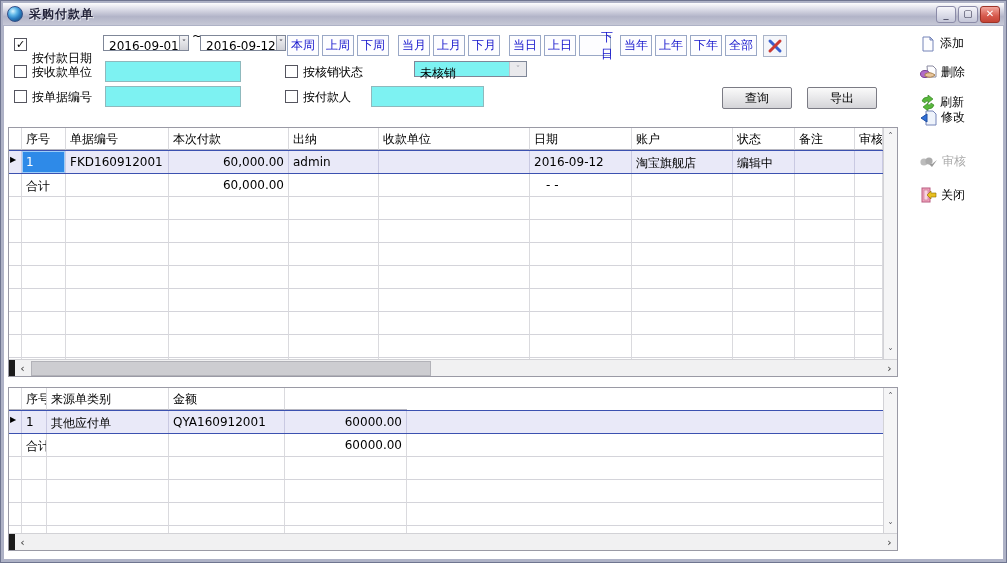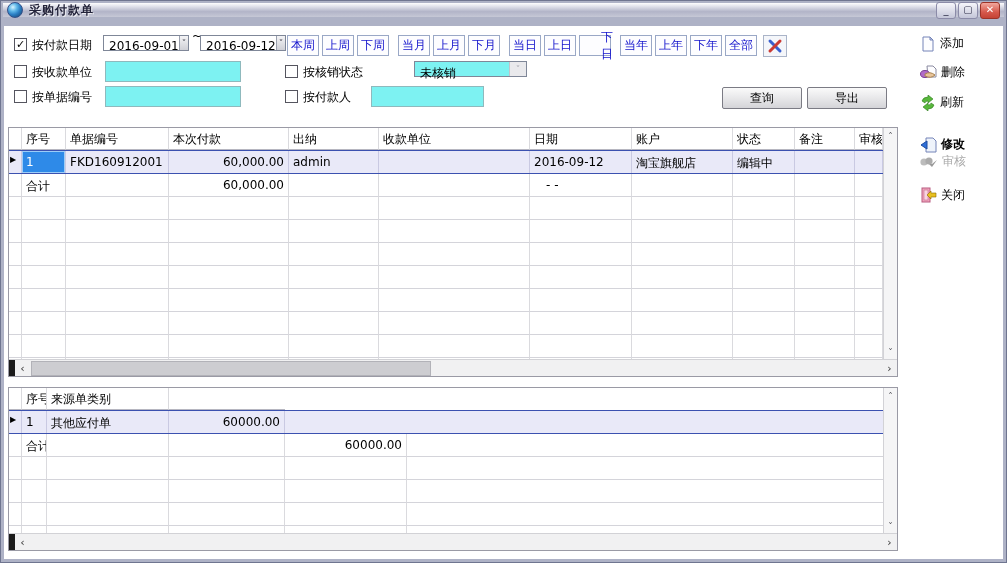--- a/index.html
+++ b/index.html
@@ -1,20 +1,20 @@
 <!DOCTYPE html>
 <html><head>
 <meta charset="utf-8">
 <style>
   * { margin:0; padding:0; box-sizing:border-box; }
   html,body { width:1007px; height:563px; font-family:"DejaVu Sans","Liberation Sans",sans-serif; font-size:12px; color:#000; }
   .window { position:absolute; inset:0; background:#aeb2c6; border:1px solid #6f7590; }
 
   
-  .titlebar { position:absolute; left:2px; top:2px; right:2px; height:14px;
+  .titlebar { position:absolute; left:2px; top:2px; right:2px; height:22px;
     background:linear-gradient(180deg,#fdfdfe 0%,#dcdde8 28%,#b2b4c8 62%,#c6c8d6 100%);
     display:flex; align-items:center; padding:0 4px; }
   .globe { width:16px; height:16px; border-radius:50%;
     background:radial-gradient(circle at 35% 30%, #d8f4ff 0%, #5fb7e8 30%, #2b7fc4 55%, #1d5a8e 80%, #143f66 100%);
     border:1px solid #35508a; }
   .title-text { font-weight:bold; color:#23233a; margin-left:6px; letter-spacing:1px;
     text-shadow:1px 1px 0 rgba(255,255,255,0.75); }
   .win-btns { margin-left:auto; display:flex; gap:2px; }
   .win-btn { width:20px; height:17px; border-radius:3px; border:1px solid #8b8ba8;
     background:linear-gradient(180deg,#f6f6fb,#c4c6d8); font-size:10px; line-height:1;
@@ -36,21 +36,21 @@
   .combo.cyan { background:#7df2f2; }
   .combo.cyan .arrow-btn { background:#e9e9ec; color:#a9a9b2; border-left-color:#c3c3cb; }
 
   .cyan-input { position:absolute; height:21px; width:136px; background:#7df2f2; border:1px solid #8fb9bd; font:inherit; padding:0 4px; }
 
   .qbtn { position:absolute; width:32px; height:21px; border:1px solid #9aa8c6; background:#fdfdff;
     color:#1313cc; display:flex; align-items:center; justify-content:center; cursor:pointer; }
   .tools-btn { position:absolute; width:24px; height:22px; border:1px solid #aab4c8; background:#f4f6fa;
     display:flex; align-items:center; justify-content:center; cursor:pointer; }
 
-  .push-btn { position:absolute; width:80px; height:22px; border:1px solid #7b7b84; border-radius:2px;
+  .push-btn { position:absolute; width:70px; height:22px; border:1px solid #7b7b84; border-radius:2px;
     background:linear-gradient(180deg,#fafafa,#e6e6e8 55%,#d4d4d8); display:flex; align-items:center; justify-content:center; cursor:pointer; }
 
   
   .tool-item { position:absolute; left:916px; display:flex; align-items:center; gap:4px; cursor:pointer; white-space:nowrap; }
   .tool-item.disabled { color:#a9a9a9; cursor:default; }
 
   
   .tbl { position:absolute; border:1px solid #9a9aa5; background:#fff; }
   .tbl-content { position:absolute; left:0; top:0; right:14px; bottom:17px; overflow:hidden; }
   .grid-row { display:grid; height:23px; }
@@ -90,21 +90,21 @@
       <div class="win-btn">▢</div>
       <div class="win-btn close">✕</div>
     </div>
   </div>
 
   <div class="client">
 
     <div class="checkbox" style="left:10px;top:12px;">
       <span>✓</span>
     </div>
-    <div class="flabel" style="left:28px;top:11px;">按付款日期</div>
+    <div class="flabel" style="left:28px;top:24px;">按付款日期</div>
 
     <div class="combo" style="left:99px;top:9px;width:86px;">
       <div class="val">2016-09-01</div>
       <div class="arrow-btn">˅</div>
     </div>
     <div class="flabel" style="left:188px;top:3px;">~</div>
     <div class="combo" style="left:196px;top:9px;width:86px;">
       <div class="val">2016-09-12</div>
       <div class="arrow-btn">˅</div>
     </div>
@@ -171,21 +171,21 @@
       </svg>
       <span>删除</span>
     </div>
     <div class="tool-item" style="top:68px;">
       <svg width="16" height="16" viewBox="0 0 16 16">
         <path d="M2 6 q1 -4 6 -4 l0 -2 5 4 -5 4 0 -2 q-3 0 -3 2 z" fill="#58b83c" stroke="#2d7a1c" stroke-width="0.6"></path>
         <path d="M14 10 q-1 4 -6 4 l0 2 -5 -4 5 -4 0 2 q3 0 3 -2 z" fill="#58b83c" stroke="#2d7a1c" stroke-width="0.6"></path>
       </svg>
       <span>刷新</span>
     </div>
-    <div class="tool-item" style="top:110px;font-weight:bold;">
+    <div class="tool-item" style="top:83px;">
       <svg width="17" height="16" viewBox="0 0 17 16">
         <path d="M6 1 h7 l3 3 v11 h-10 z" fill="#eef3fb" stroke="#7584b8"></path>
         <path d="M1 8 l6 -4 v8 z" fill="#2f6fd8" stroke="#1c4da0"></path>
       </svg>
       <span>修改</span>
     </div>
     <div class="tool-item disabled" style="top:127px;">
       <svg width="18" height="16" viewBox="0 0 18 16">
         <circle cx="4" cy="8" r="3.6" fill="#bcbcbc"></circle>
         <circle cx="9" cy="7" r="3.6" fill="#ababab"></circle>
@@ -363,27 +363,29 @@
         <div class="harrow right">›</div>
       </div>
     </div>
 
     <div class="tbl" style="left:4px;top:361px;width:890px;height:164px;">
       <div class="tbl-content">
         <div class="grid-row bot-grid hdr">
           <div class="cell"></div>
           <div class="cell">序号</div>
           <div class="cell">来源单类别</div>
+          <div class="cell">金额</div>
           <div class="cell" style="border-right:none;"></div>
         </div>
 
         <div class="grid-row bot-grid row-sel">
           <div class="cell ind">▶</div>
           <div class="cell">1</div>
           <div class="cell">其他应付单</div>
+          <div class="cell">QYA160912001</div>
           <div class="cell num">60000.00</div>
           <div class="cell" style="border-right:none;"></div>
         </div>
 
         <div class="grid-row bot-grid">
           <div class="cell ind"></div>
           <div class="cell">合计</div>
           <div class="cell"></div>
           <div class="cell"></div>
           <div class="cell num">60000.00</div>

